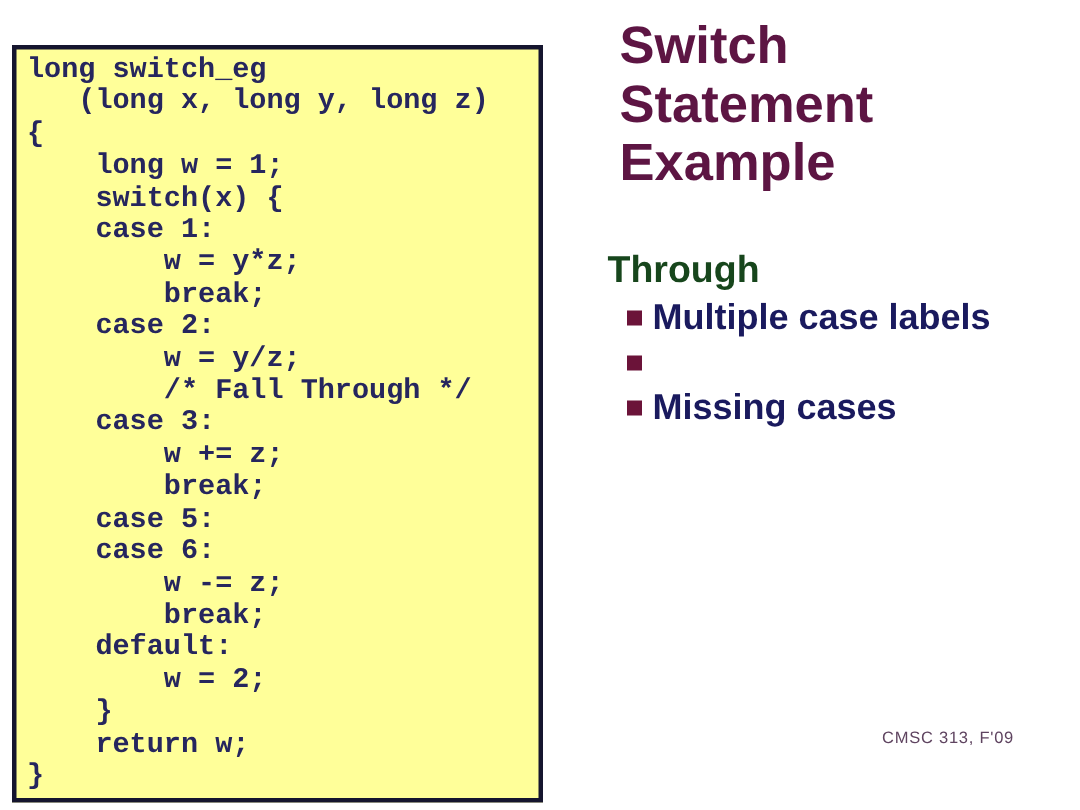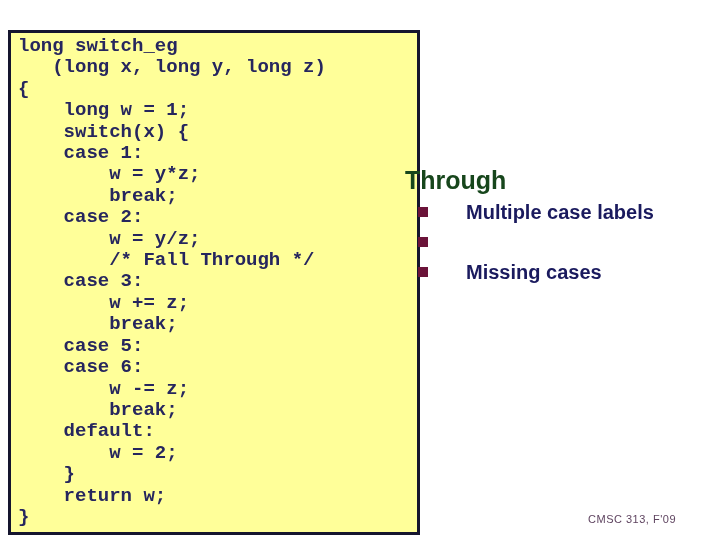--- a/index.html
+++ b/index.html
@@ -13,21 +13,21 @@
     height: 540px;
     background: var(--background, #ffffff);
     font-family: "Liberation Sans", sans-serif;
     overflow: hidden;
   }
   
   .code-box {
     position: absolute;
     left: 8px;
     top: 30px;
-    width: 412px;
+    width: 354px;
     height: 505px;
     box-sizing: border-box;
     background: var(--code-bg, #ffff99);
     border: 3px solid var(--code-border, #15152e);
   }
   .code-box pre {
     margin: 0;
     padding: 3px 2px 0 7px;
     font-family: "Liberation Mono", "DejaVu Sans Mono", monospace;
     font-weight: bold;
@@ -72,30 +72,29 @@
     height: 30px;
   }
   .bullets .sq {
     flex: 0 0 auto;
     width: 10px;
     height: 10px;
     margin-right: 7px;
     background: var(--bullet-square, #6b1339);
   }
   .bullets .bullet-text {
-    font-size: 20px;
+    font-size: 24px;
     font-weight: bold;
     color: var(--bullet-text, #1a1a5e);
     white-space: nowrap;
-    margin-left: 31px;
   }
   .footer {
     position: absolute;
     right: 44px;
-    top: 513px;
+    top: 486px;
     font-size: 11px;
     line-height: 13px;
     color: var(--footer, #5f4460);
     letter-spacing: 0.5px;
   }
 </style>
 </head>
 <body>
 
 <div class="slide">
@@ -119,20 +118,23 @@
     case 6:
         w -= z;
         break;
     default:
         w = 2;
     }
     return w;
 }</pre>
   </div>
 
+  <h1 class="title">Switch
+Statement
+Example</h1>
 
   <h2 class="features-heading">Through</h2>
 
   <ul class="bullets">
     <li>
       <span class="sq"></span>
       <span class="bullet-text">Multiple case labels</span>
     </li>
     <li>
       <span class="sq"></span>

